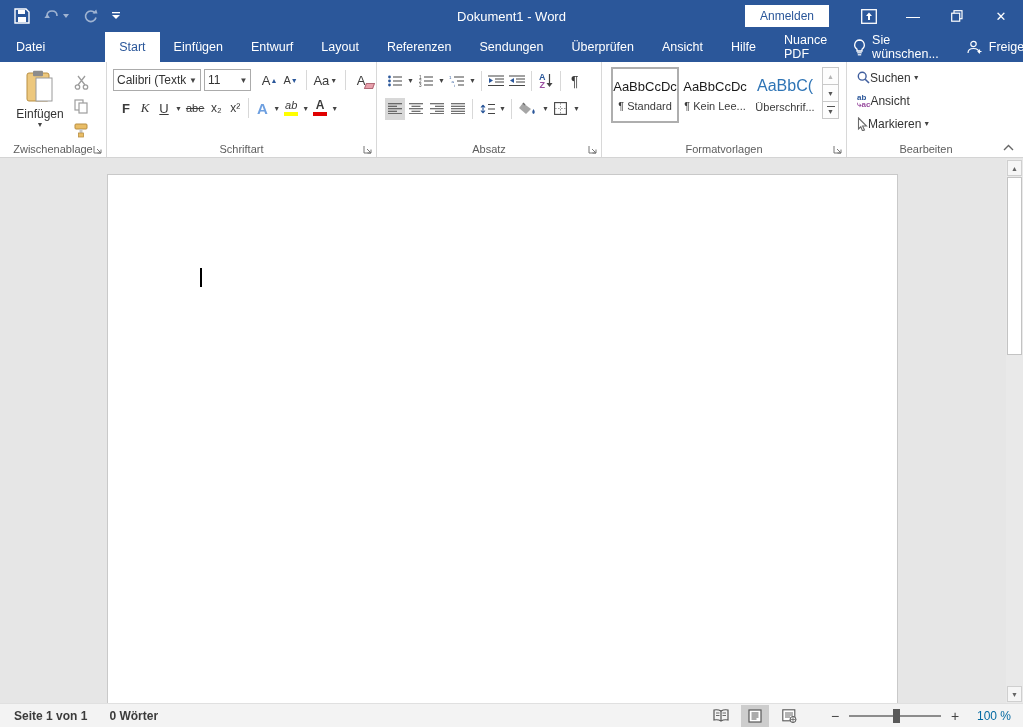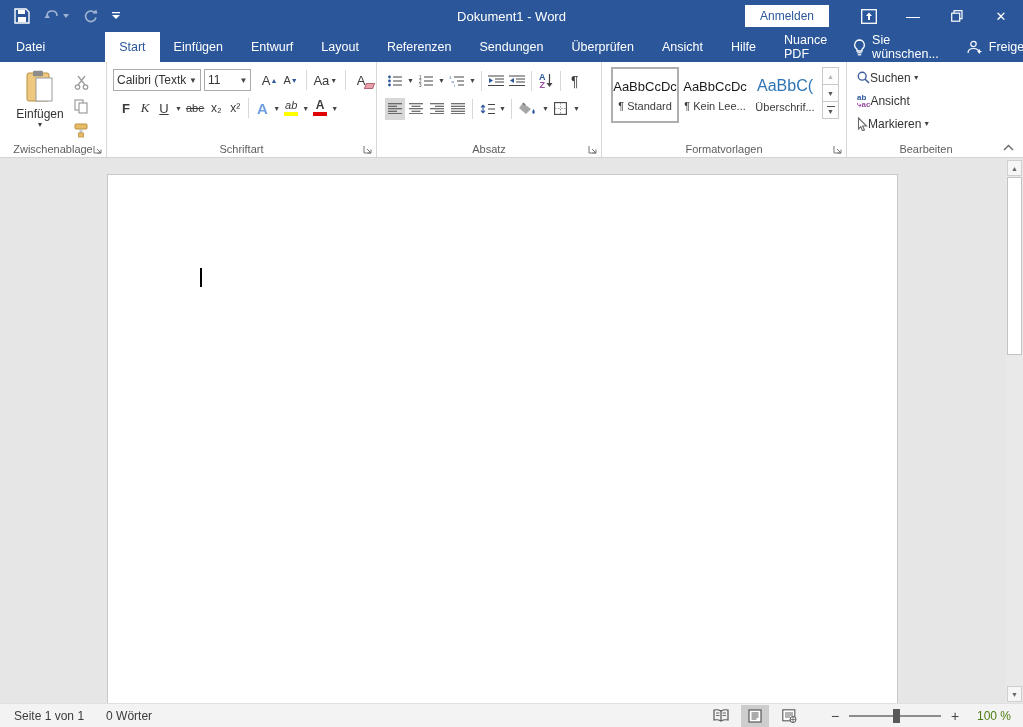--- a/index.html
+++ b/index.html
@@ -115,31 +115,31 @@
   .varrow { position:absolute; left:1px; width:15px; height:16px; background:#f6f6f6;
     border:1px solid #cfcfcf; display:flex; align-items:center; justify-content:center;
     font-size:7px; color:#666; cursor:pointer; }
   .vthumb { position:absolute; left:1px; top:18px; width:15px; height:178px; background:#fff;
     border:1px solid #c3c3c3; cursor:pointer; }
 
   
   .statusbar { position:absolute; bottom:0; left:0; right:0; height:24px; background:#f3f3f3;
     border-top:1px solid #e0e0e0; display:flex; align-items:center; font-size:12px; color:#3b3b3b; }
   .sb-left { display:flex; align-items:center; gap:22px; padding-left:14px; }
-  .sb-item { cursor:pointer; }
+  .sb-item { cursor:pointer;font-weight:bold; }
   .sb-right { margin-left:auto; display:flex; align-items:center; padding-right:12px; }
   .viewbtn { width:28px; height:22px; display:flex; align-items:center; justify-content:center;
     cursor:pointer; margin-right:6px; }
   .viewbtn.sel { background:#cdcdcd; }
   .zoomctrl { display:flex; align-items:center; margin-left:16px; }
   .zoombtn { width:20px; text-align:center; font-size:14px; color:#444; cursor:pointer; }
   .zoomtrack { position:relative; width:92px; height:2px; background:#8c8c8c; margin:0 4px; }
   .zoomthumb { position:absolute; left:44px; top:-6px; width:7px; height:14px; background:#595959;
     cursor:pointer; }
-  .zoomlabel { width:46px; text-align:right; font-size:12px; color:#4d7c0f; cursor:pointer; }
+  .zoomlabel { width:46px; text-align:right; font-size:12px; color:#0369a1; cursor:pointer; }
 
   svg { display:block; }
 </style>
 </head>
 <body>
 
 <div class="app">
 
   <div class="titlebar">
     <div class="qat">

